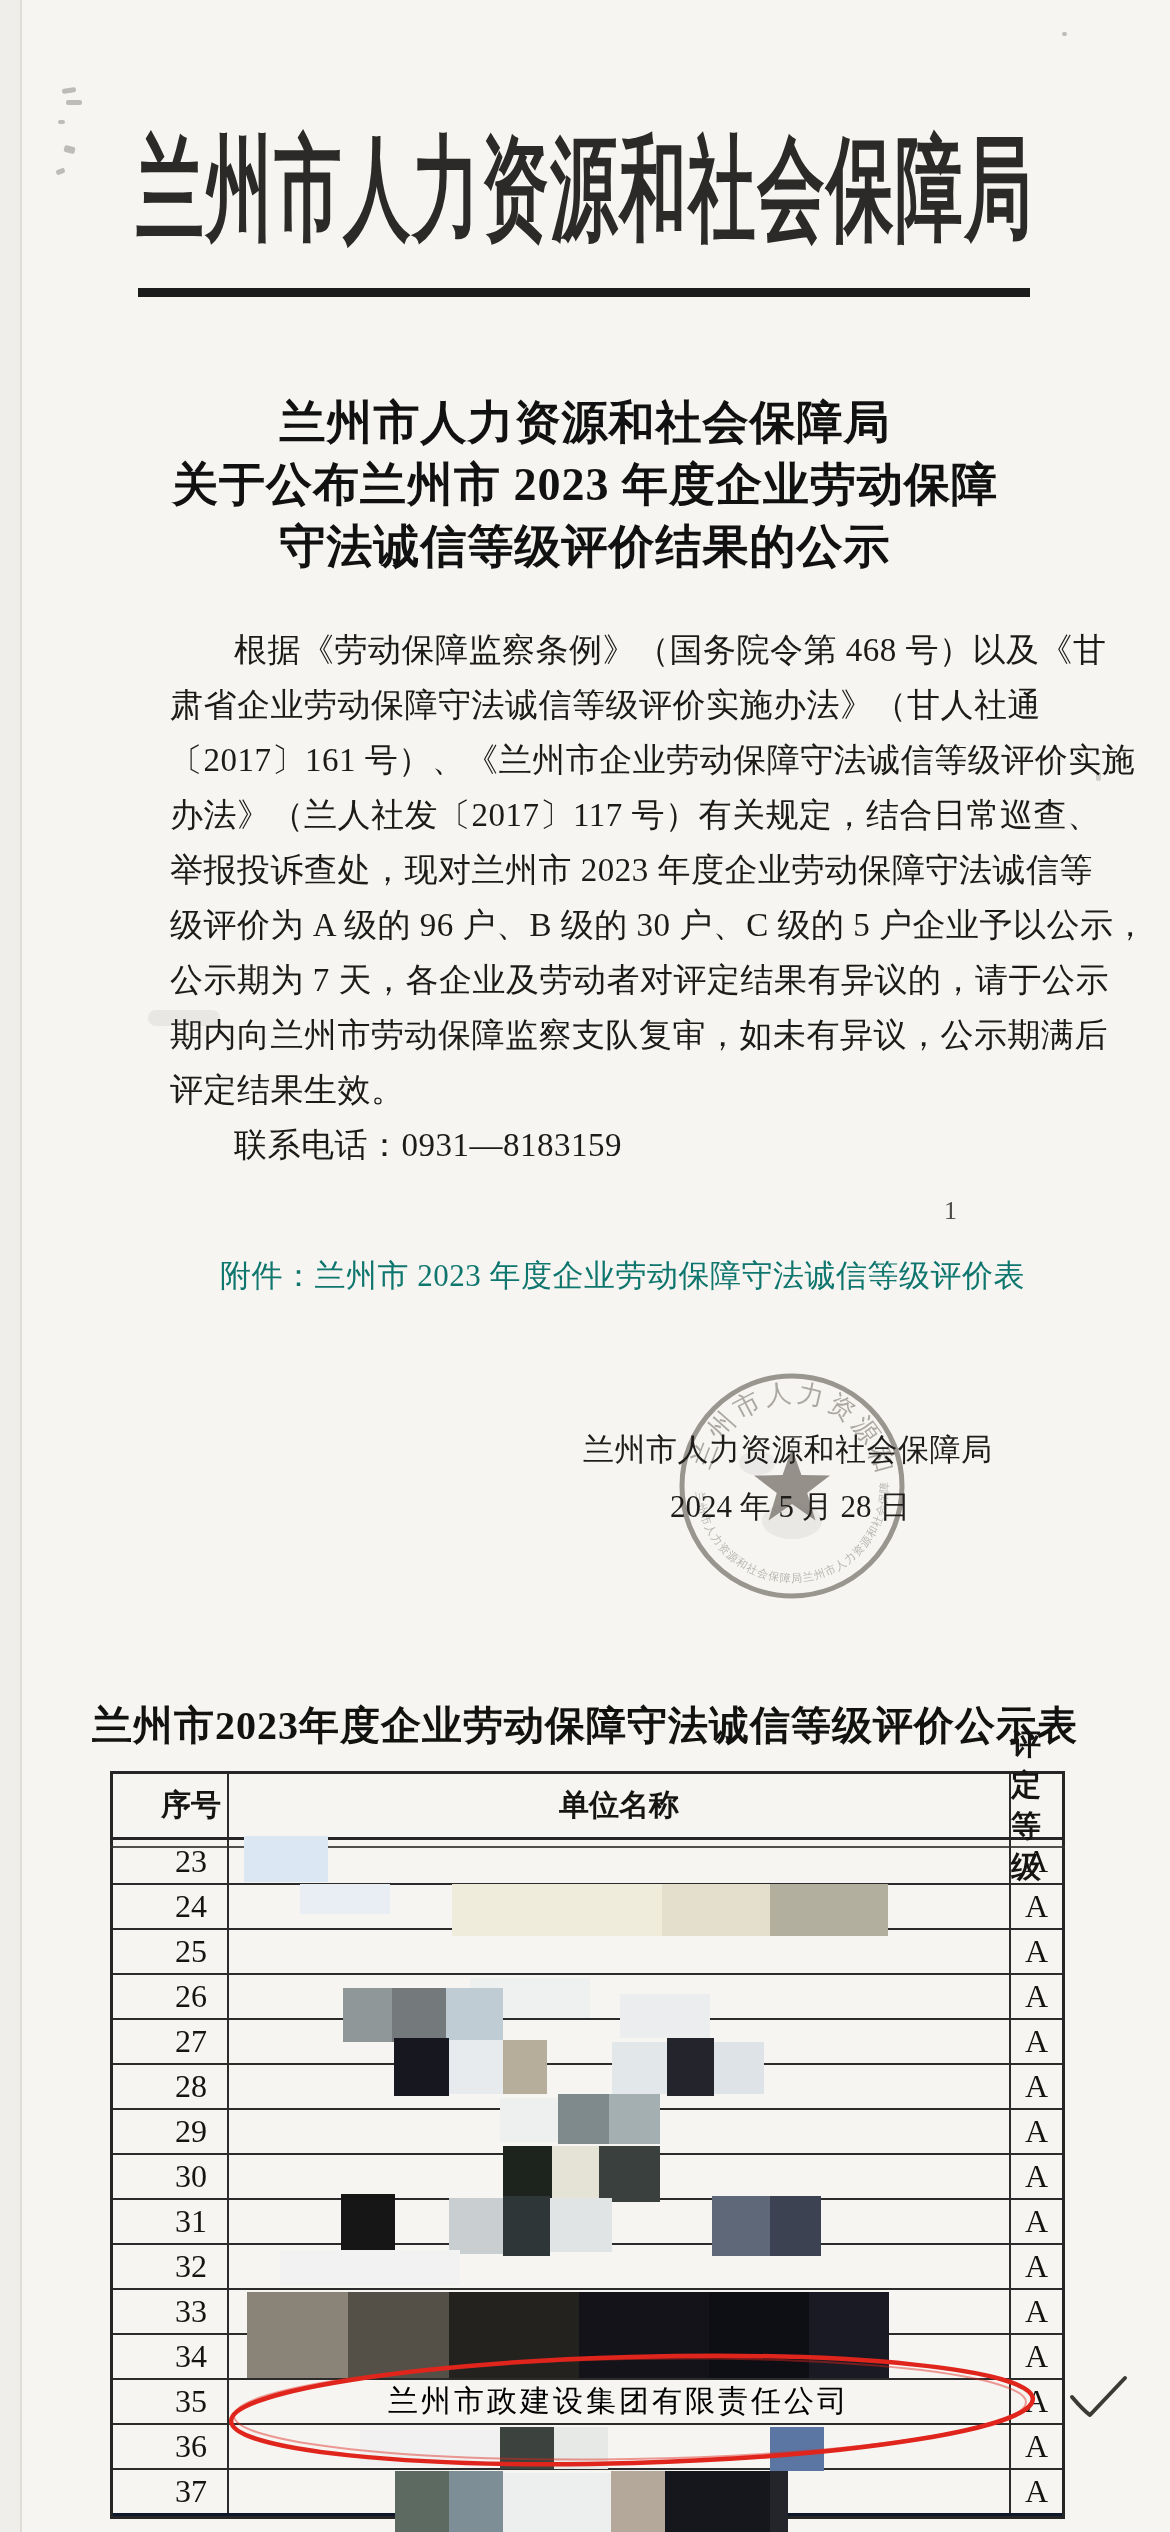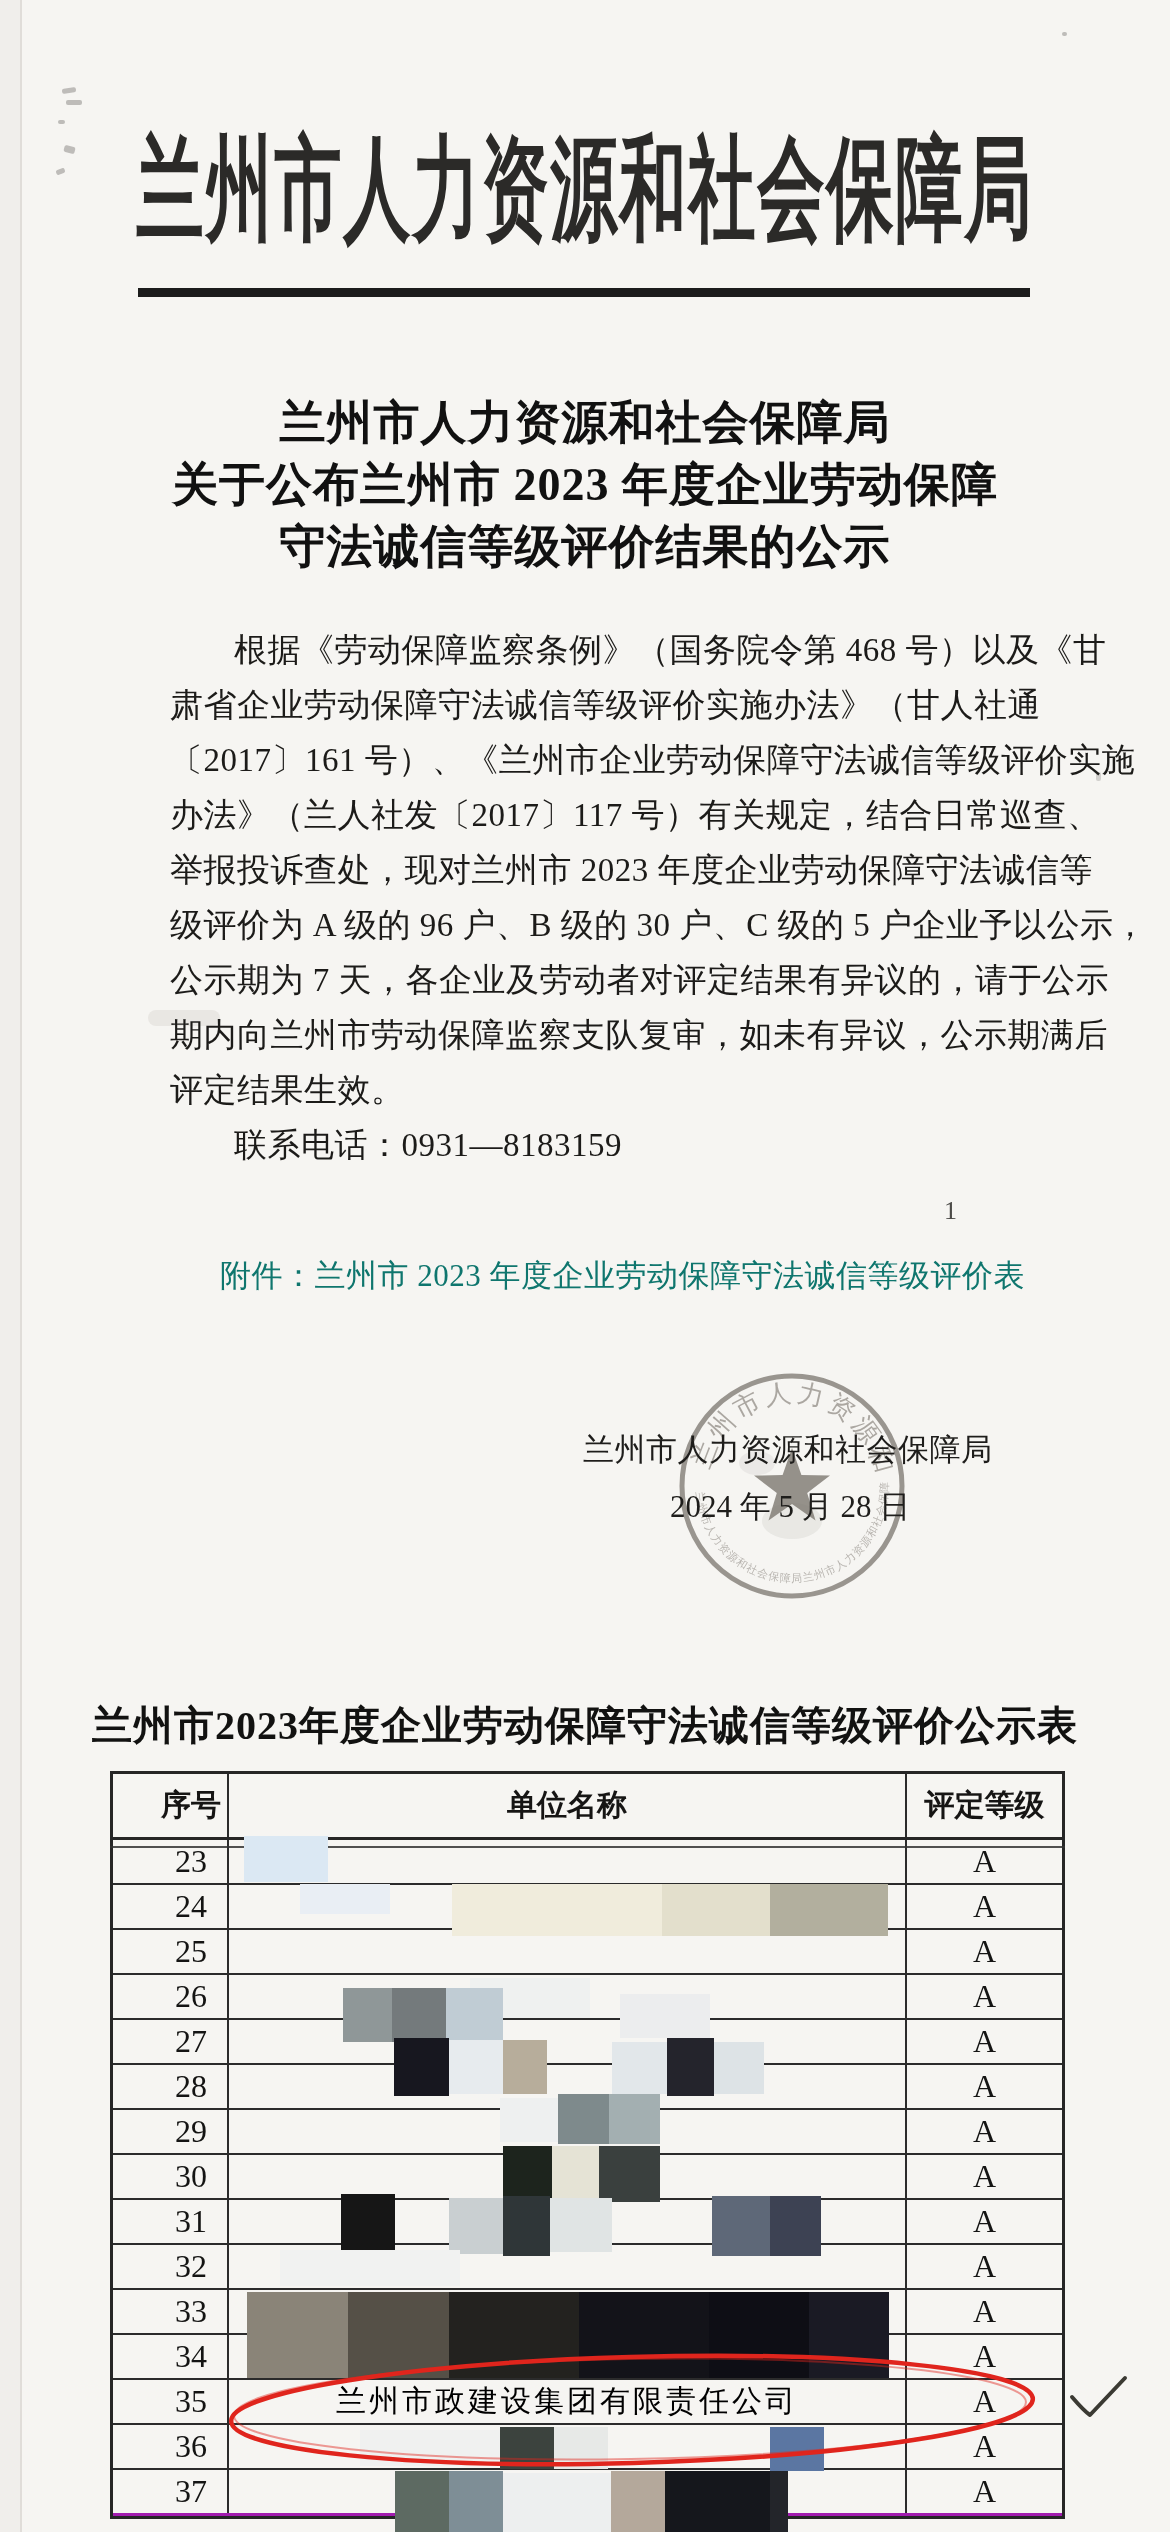--- a/index.html
+++ b/index.html
@@ -41,24 +41,24 @@
 
   .table-title{position:absolute;left:0;top:1698px;width:100%;text-align:center;
     font-size:40px;font-weight:bold;letter-spacing:1px;color:#121211;}
 
   .rtable{position:absolute;left:110px;top:1771px;width:949px;
     border:3px solid #262626;background:transparent;z-index:2;}
   .thead{display:flex;height:63px;border-bottom:3px solid #262626;
     font-size:30px;font-weight:bold;color:#161514;}
   .thead .hc{display:flex;align-items:center;justify-content:center;}
   .c1{width:116px;border-right:2px solid #2b2b2b;box-sizing:border-box;padding-left:42px;}
-  .c2{width:678px;border-right:2px solid #2b2b2b;box-sizing:border-box;}
+  .c2{width:782px;border-right:2px solid #2b2b2b;box-sizing:border-box;}
   .c3{flex:1;}
   .trow{display:flex;height:43px;border-bottom:2px solid #2b2b2b;}
-  .trow:last-child{border-bottom:3px solid #a21caf;}
+  .trow:last-child{border-bottom:3px solid #0f172a;}
   .trow .cell{display:flex;align-items:center;justify-content:center;font-size:32px;color:#141413;}
   .trow .name-text{font-size:30px;letter-spacing:3px;color:#000000;white-space:nowrap;}
   .header-double-line{position:absolute;left:110px;top:1846px;width:955px;height:2px;background:#333;opacity:.85;z-index:2;}
 
   .mosaic-layer{position:absolute;left:0;top:0;width:1170px;height:2532px;z-index:3;pointer-events:none;}
   .mosaic-block{position:absolute;}
 
   .annotation-layer{position:absolute;left:0;top:0;z-index:6;pointer-events:none;}
   .smudge{position:absolute;left:148px;top:1010px;width:72px;height:16px;background:#e9e7e3;border-radius:8px;}
 </style>

